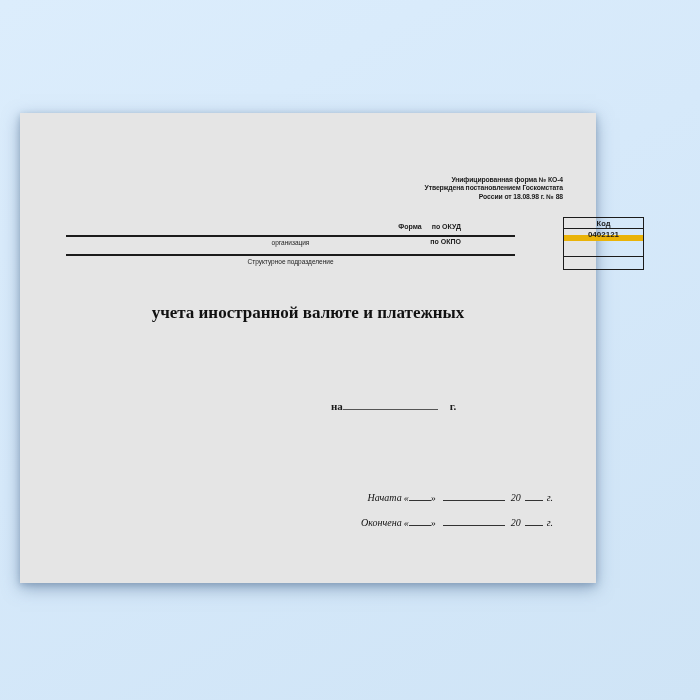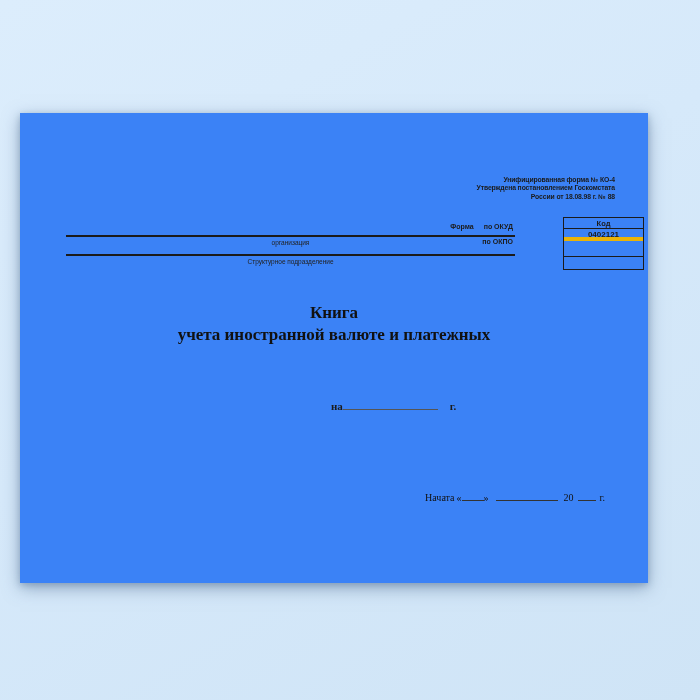--- a/index.html
+++ b/index.html
@@ -3,22 +3,22 @@
 <meta charset="utf-8">
 <style>
   html, body { margin:0; padding:0; }
   body {
     width:700px; height:700px; overflow:hidden; position:relative;
     background: linear-gradient(150deg, #dcedfc 0%, #d6e9fa 45%, #cfe4f6 100%);
     font-family:"Liberation Sans", sans-serif;
     color:#1b1b1b;
   }
   .paper {
-    position:absolute; left:20px; top:113px; width:628px; height:470px;
-    background:#3b82f6;
+    position:absolute; left:20px; top:113px; width:576px; height:470px;
+    background:#e5e5e5;
     box-shadow: 0 5px 16px rgba(85,115,150,.55), 0 2px 6px rgba(85,115,150,.35);
   }
   .paper * { position:absolute; }
 
   
   .approval {
     top:63px; right:33px; text-align:right;
     font-size:6.8px; line-height:8.4px; letter-spacing:-0.1px; font-weight:bold;
   }
   .approval div { position:static; }
@@ -29,21 +29,21 @@
   .okud-row span { position:static; }
   .okpo { top:125px; right:135px; font-size:7px; font-weight:bold; white-space:nowrap; }
 
   
   .code-table {
     left:543px; top:104px; width:81px; box-sizing:border-box;
     border:1.5px solid #1b1b1b; text-align:center; font-weight:bold;
   }
   .code-table div { position:static; box-sizing:border-box; }
   .ct-head  { height:11px; line-height:11px; font-size:7.5px; border-bottom:1.5px solid #1b1b1b; }
-  .ct-code  { height:12px; line-height:12px; font-size:8px;  border-bottom:4px solid #eab308; }
+  .ct-code  { height:12px; line-height:12px; font-size:8px;  border-bottom:6px solid #eab308; }
   .ct-empty1{ height:16px; border-bottom:1px solid #1b1b1b; }
   .ct-empty2{ height:12px; }
 
   
   .rule { left:46px; width:449px; border-top:2px solid #1b1b1b; height:0; }
   .rule-org  { top:122px; }
   .rule-dept { top:141px; }
   .rule-label { left:46px; width:449px; text-align:center; font-size:6.5px; color:#222; }
   .lab-org  { top:126px; }
   .lab-dept { top:145px; }
@@ -61,21 +61,21 @@
     font-weight:bold; font-size:11px; white-space:nowrap;margin-left:36px; }
   .period span { position:static; }
 
   
   .b { display:inline-block; position:static !important;
     border-bottom:1px solid #333; height:9px; vertical-align:baseline; }
   .b-period { width:95px; border-bottom-color:#555; margin-right:12px; }
 
   
   .reg { top:378px; right:43px; font-family:"Liberation Serif", serif;
-    font-size:10px; color:#111; text-align:right; }
+    font-size:10px; color:#111; text-align:right;font-style:italic; }
   .reg-row { position:static; white-space:nowrap; margin-bottom:13px; }
   .reg-row span { position:static; }
   .reg-label { margin-right:2px; }
   .b-day   { width:22px; }
   .b-month { width:62px; margin-left:7px; margin-right:6px; }
   .b-year  { width:18px; margin:0 4px; }
 </style>
 </head>
 <body>
 
@@ -99,27 +99,29 @@
     <div class="ct-empty1"></div>
     <div class="ct-empty2"></div>
   </div>
 
   <div class="rule rule-org"></div>
   <div class="rule-label lab-org">организация</div>
   <div class="rule rule-dept"></div>
   <div class="rule-label lab-dept">Структурное подразделение</div>
 
   <div class="doc-title">
-    <div>Книга</div>
     <div>учета иностранной валюте и платежных</div>
   </div>
 
   <div class="period">
     <span>на</span><span class="b b-period"></span><span>г.</span>
   </div>
 
   <div class="reg">
     <div class="reg-row">
       <span class="reg-label">Начата</span><span>«</span><span class="b b-day"></span><span>»</span><span class="b b-month"></span><span>20</span><span class="b b-year"></span><span>г.</span>
     </div>
+    <div class="reg-row">
+      <span class="reg-label">Окончена</span><span>«</span><span class="b b-day"></span><span>»</span><span class="b b-month"></span><span>20</span><span class="b b-year"></span><span>г.</span>
+    </div>
   </div>
 
 </div>
 
 </body></html>

